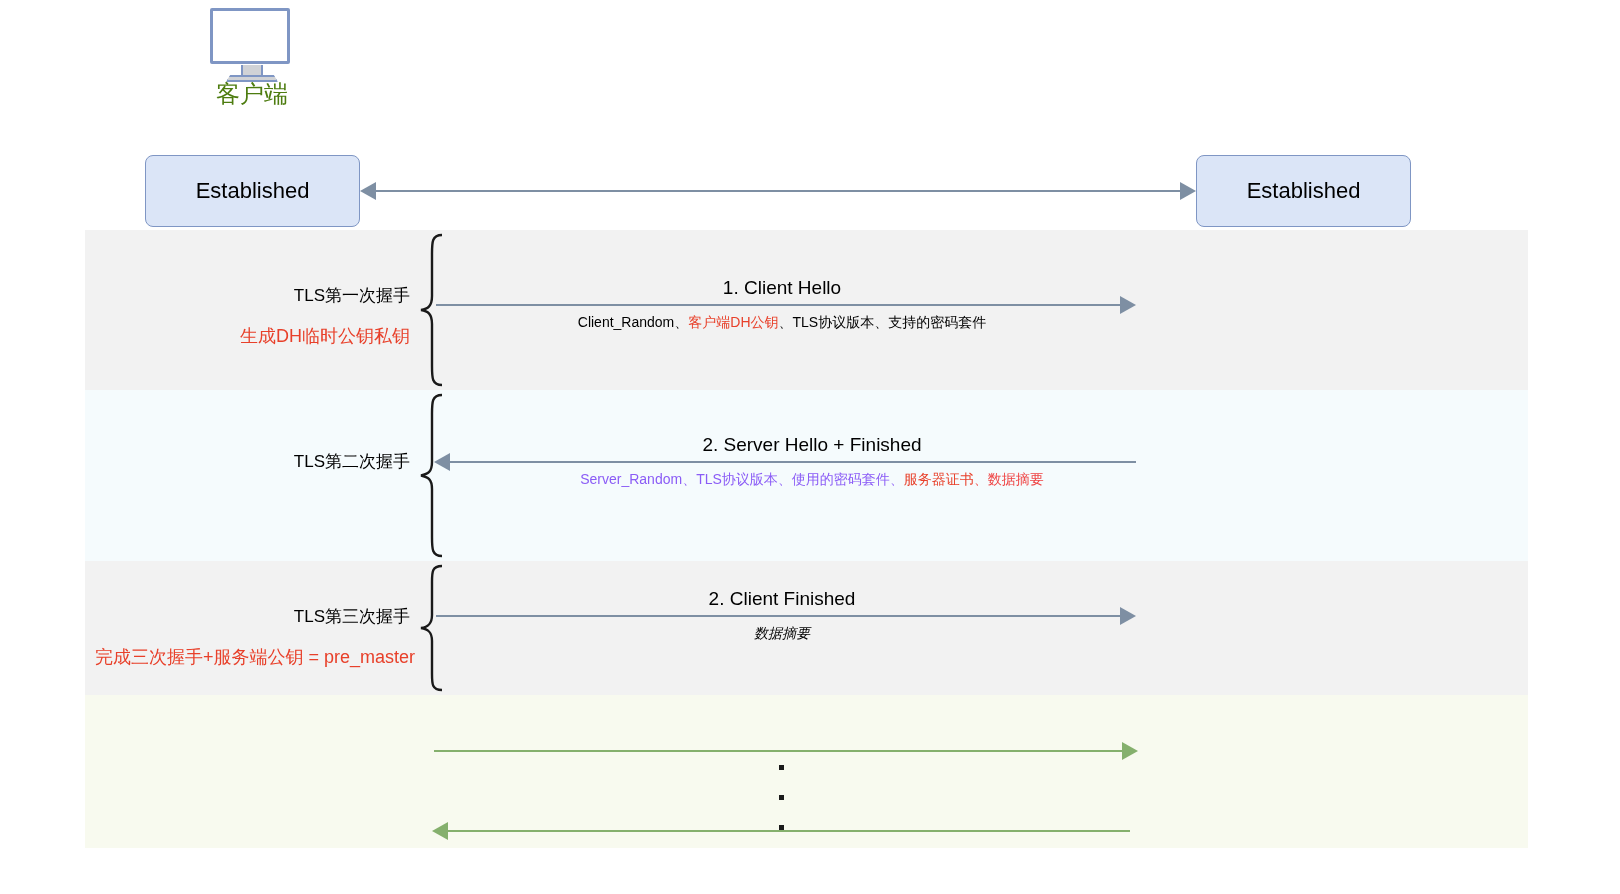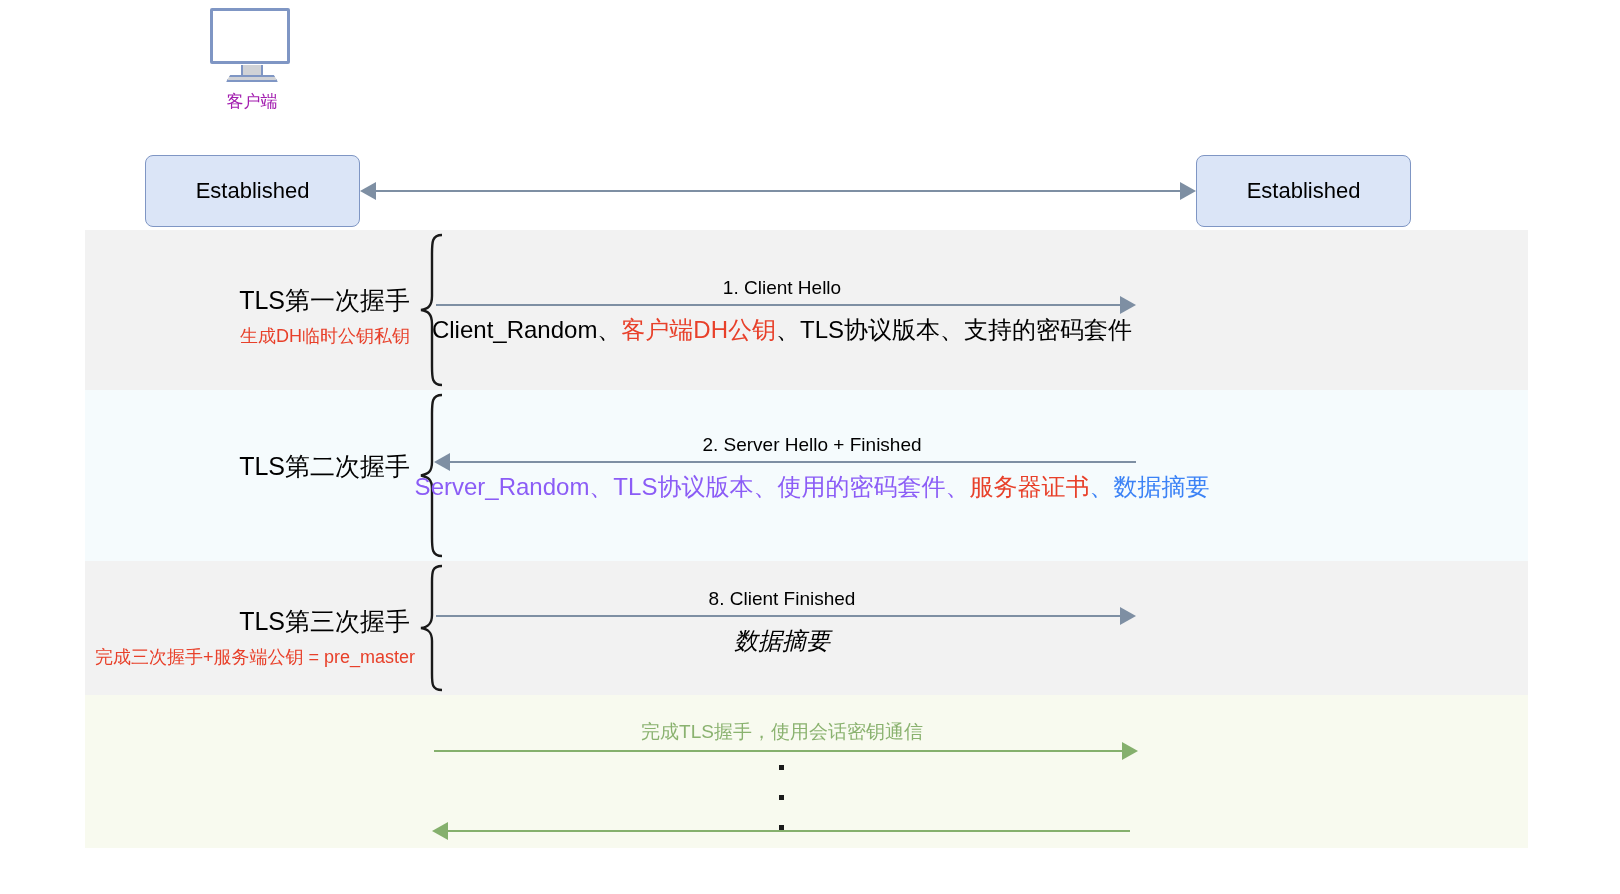--- a/index.html
+++ b/index.html
@@ -63,21 +63,21 @@
     background:repeating-linear-gradient(115deg,#ffffff 0 2px,#c9cbd0 2px 5px);
   }
   .rack .slot .led{
     position:absolute;right:3px;top:1px;width:5px;height:5px;
     border-radius:50%;background:#ffffff;
   }
   .rack .s1{top:13px;} .rack .s2{top:26px;} .rack .s3{top:39px;}
   .rack .s4{top:52px;} .rack .s5{top:65px;}
 
   .endpoint-label{
-    margin-top:12px;font-size:17px;color:#a21caf;line-height:1.2;
+    font-size:24px;color:#4d7c0f;line-height:1.2;
   }
 
   
   .state-box{
     position:absolute;width:215px;height:72px;
     background:#dbe5f7;border:1.5px solid #7f96c4;border-radius:8px;
     display:flex;align-items:center;justify-content:center;
     font-size:22px;color:#000000;box-sizing:border-box;
   }
   #client-state{left:145px;top:155px;}
@@ -95,24 +95,24 @@
     border-right:16px solid #7e8fa3;
   }
   .arrow-head.right.green{border-left-color:#85b06d;}
   .arrow-head.left.green{border-right-color:#85b06d;}
   .arrow-line.green{background:#85b06d;height:2px;}
 
   
   .lbl{position:absolute;color:#000000;white-space:nowrap;}
   .lbl.red{color:#e8402a;}
   .lbl.green{color:#8ab26f;}
-  .stage-name{font-size:25px;}
+  .stage-name{font-size:17px;}
   .red-note{font-size:18px;}
   .msg-title{font-size:19px;}
-  .msg-detail{font-size:24px;}
+  .msg-detail{font-size:14px;}
   .center{transform:translateX(-50%);}
   .right-align{transform:translateX(-100%);}
 
   
   .brace{position:absolute;}
 
   
   .vdots{position:absolute;left:779px;}
   .vdots i{
     display:block;width:5px;height:5px;background:#1a1a1a;margin-bottom:25px;
@@ -163,35 +163,34 @@
 
   <svg class="brace" style="left:418px;top:392px;" width="26" height="167">
     <path d="M24,3 C14,3 14,10 14,22 L14,70 C14,80 10,82 3,83.5 C10,85 14,87 14,97 L14,145 C14,157 14,164 24,164" fill="none" stroke="#1a1a1a" stroke-width="2.4"></path>
   </svg>
 
   <div class="lbl stage-name right-align" style="left:410px;top:450px;">TLS第二次握手</div>
 
   <div class="arrow-line" style="left:450px;top:461px;width:686px;"></div>
   <div class="arrow-head left" style="left:434px;top:453px;"></div>
   <div class="lbl msg-title center" style="left:812px;top:434px;">2. Server Hello + Finished</div>
-  <div class="lbl msg-detail center" style="left:812px;top:471px;"><span style="color: #8b5cf6;">Server_Random、TLS协议版本、使用的密码套件、</span><span style="color: rgb(232, 64, 42); margin-top: 8px;">服务器证书</span><span style="color: #3b82f6;">、数据摘要</span></div>
+  <div class="lbl msg-detail center" style="left:812px;top:471px;"><span style="color: #8b5cf6;">Server_Random、TLS协议版本、使用的密码套件、</span><span style="color: rgb(232, 64, 42); margin-top: 8px;">服务器证书</span><span style="color: #ef4444;">、数据摘要</span></div>
 
   <svg class="brace" style="left:418px;top:563px;" width="26" height="130">
     <path d="M24,3 C14,3 14,9 14,19 L14,52 C14,61 10,64 3,65 C10,66 14,69 14,78 L14,111 C14,121 14,127 24,127" fill="none" stroke="#1a1a1a" stroke-width="2.4"></path>
   </svg>
 
   <div class="lbl stage-name right-align" style="left:410px;top:605px;">TLS第三次握手</div>
   <div class="lbl red-note red right-align" style="left:415px;top:645px;">完成三次握手+服务端公钥 = pre_master</div>
 
   <div class="arrow-line" style="left:436px;top:615px;width:690px;"></div>
   <div class="arrow-head right" style="left:1120px;top:607px;"></div>
-  <div class="lbl msg-title center" style="left:782px;top:588px;">8. Client Finished</div>
+  <div class="lbl msg-title center" style="left:782px;top:588px;">2. Client Finished</div>
   <div class="lbl msg-detail center" style="left:782px;top:625px;font-style:italic;">数据摘要</div>
 
-  <div class="lbl msg-title center green" style="left:782px;top:719px;">完成TLS握手，使用会话密钥通信</div>
   <div class="arrow-line green" style="left:434px;top:750px;width:694px;"></div>
   <div class="arrow-head right green" style="left:1122px;top:742px;"></div>
 
   <div class="vdots" style="top:765px;">
     <i></i>
       <i></i>
       <i></i>
   </div>
 
   <div class="arrow-line green" style="left:448px;top:830px;width:682px;"></div>

